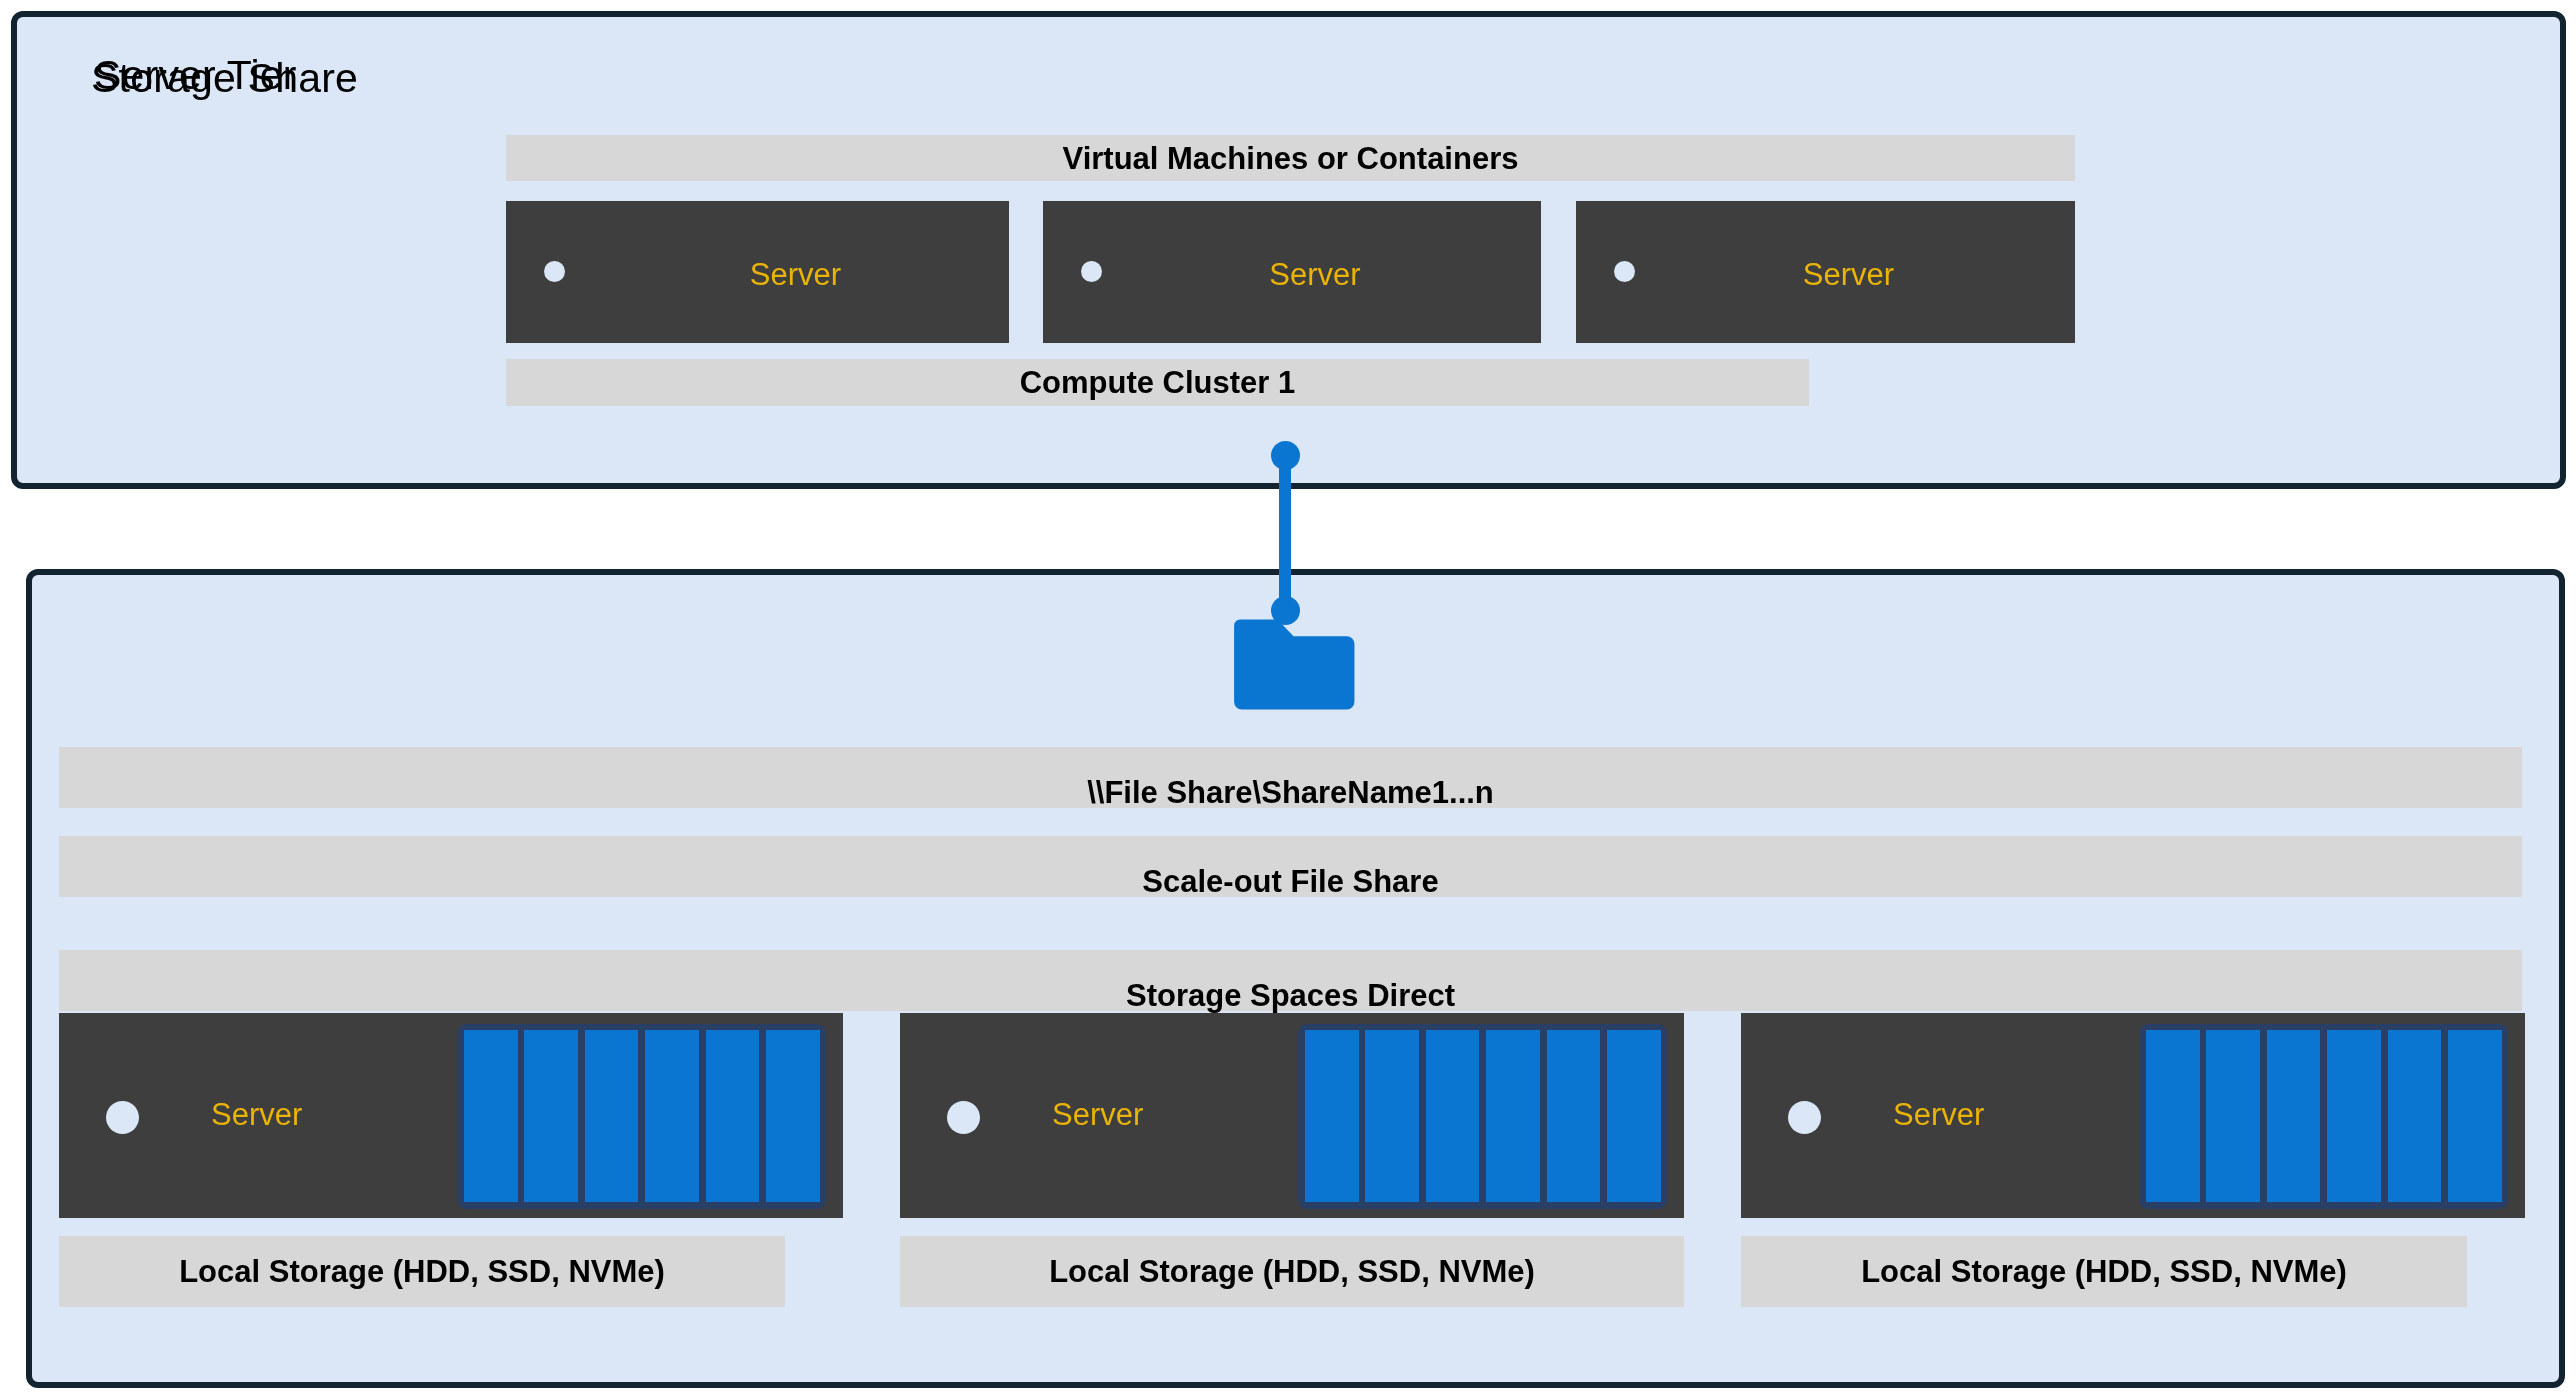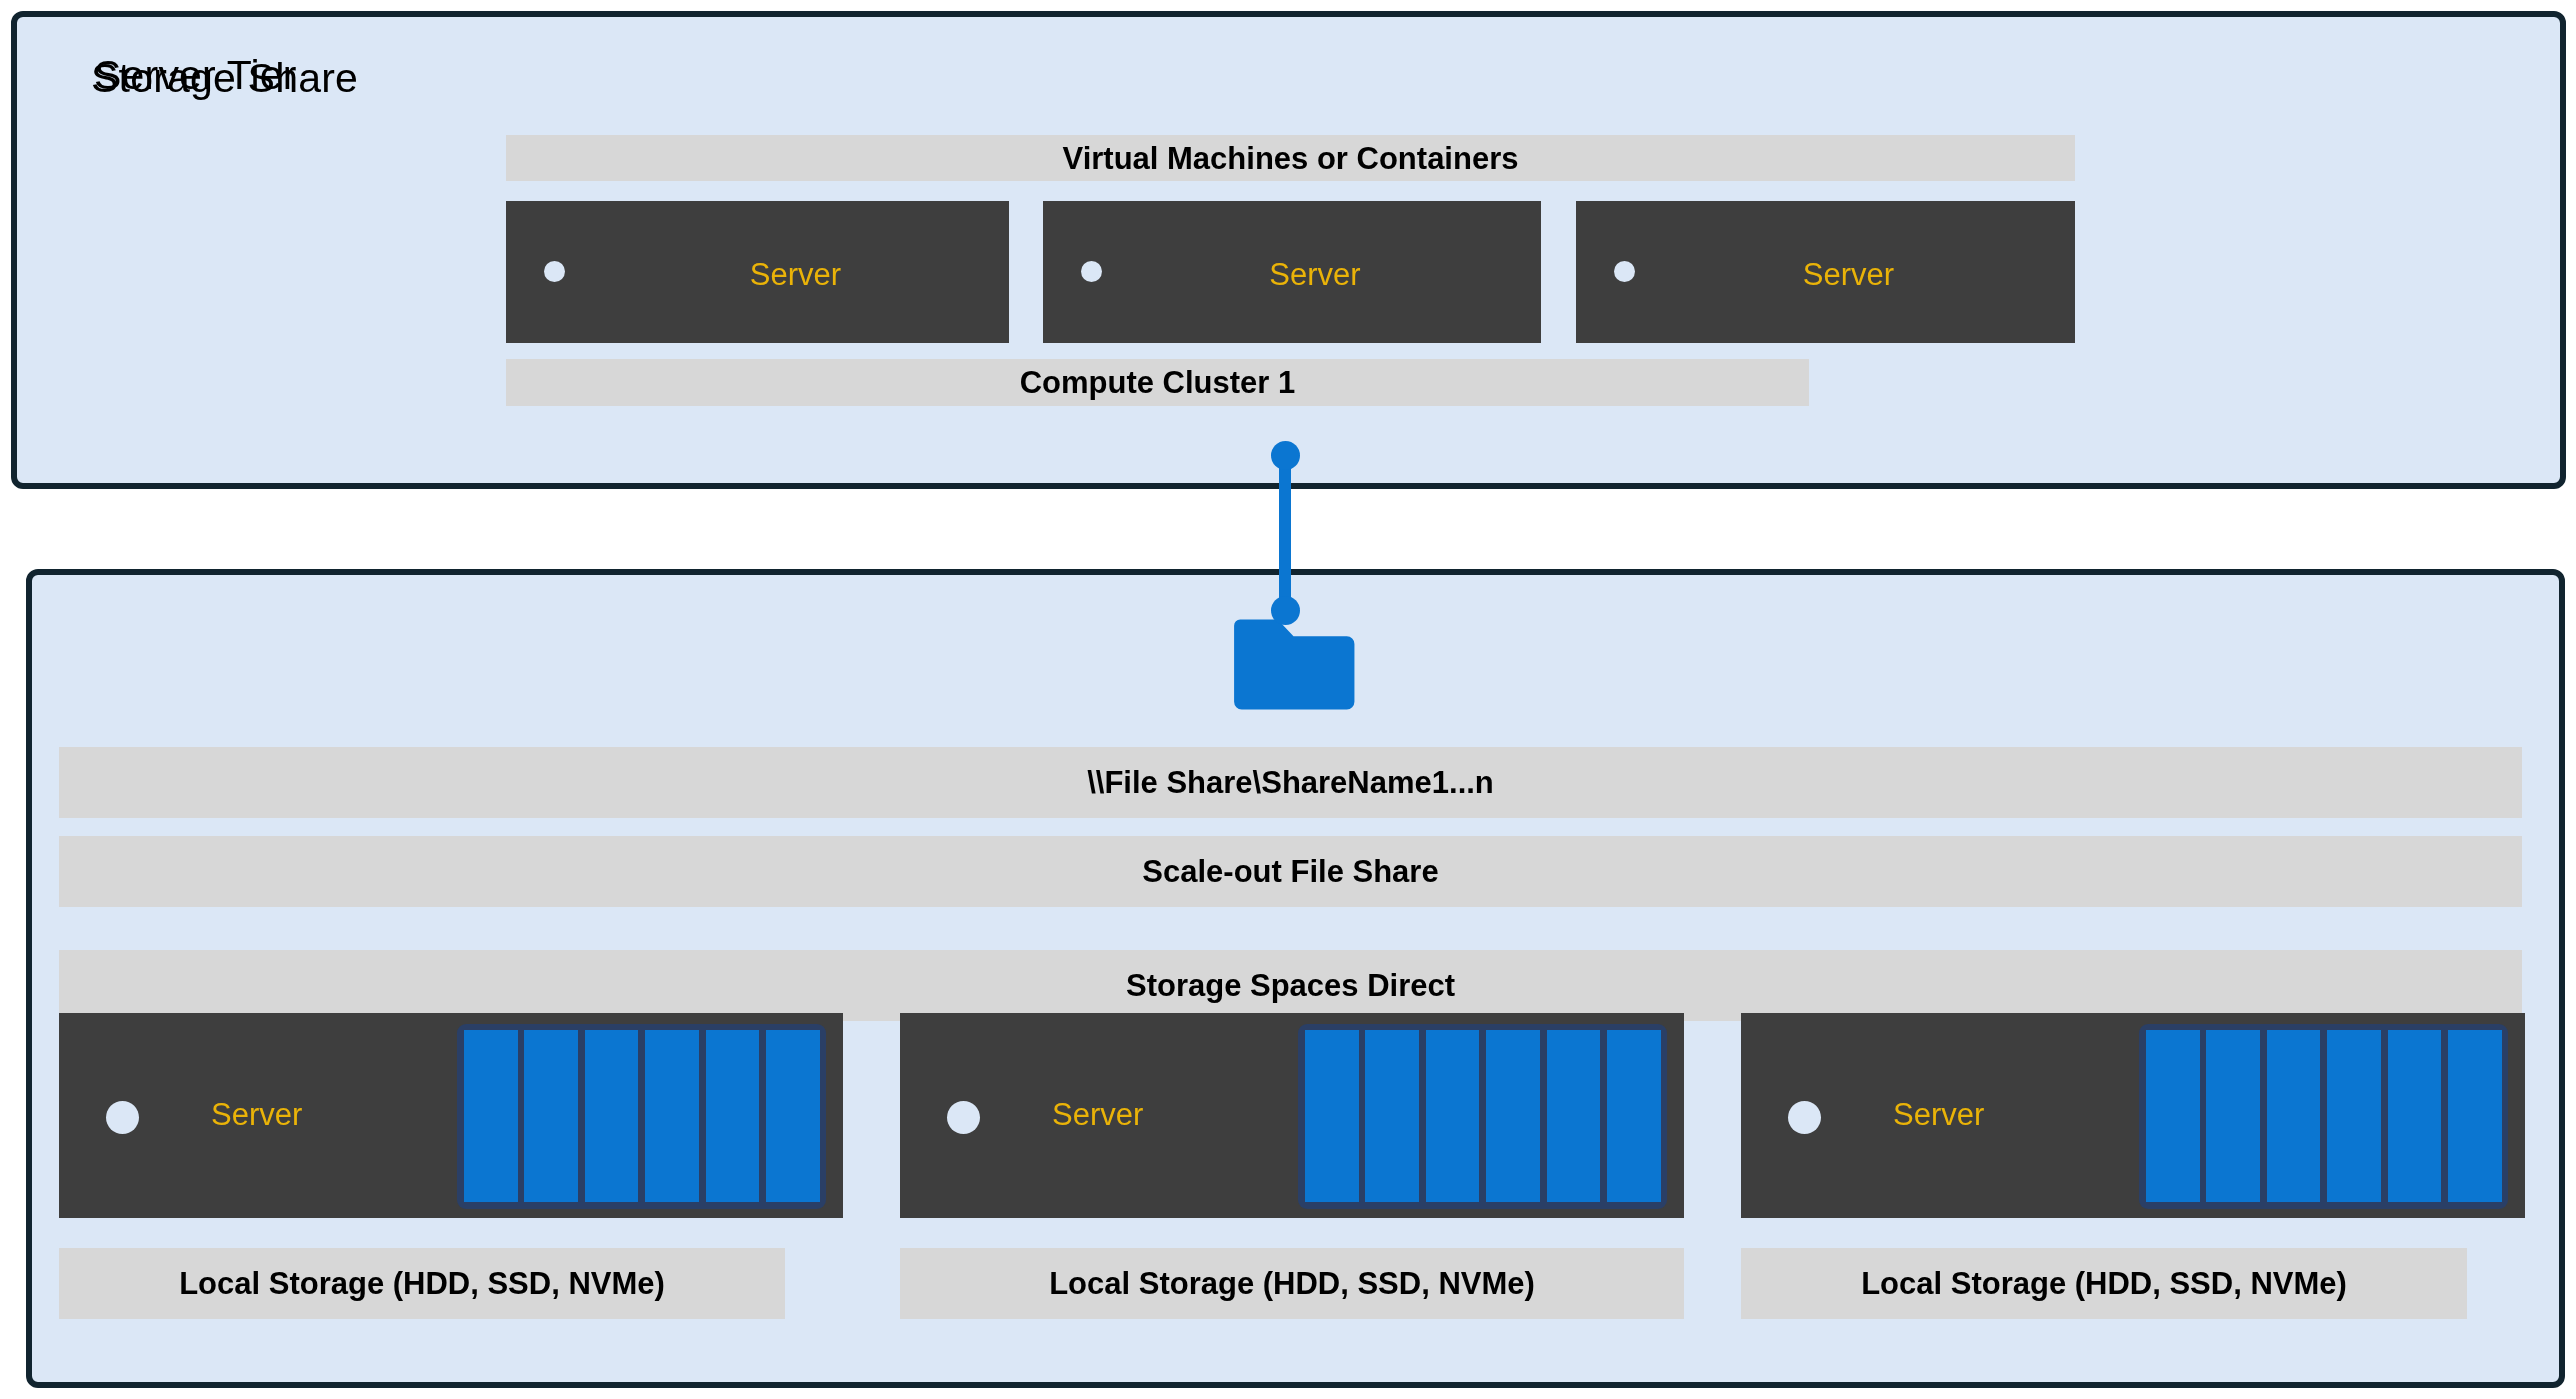--- a/index.html
+++ b/index.html
@@ -148,21 +148,22 @@
     top: 618px;
     width: 131px;
     height: 93px;
     z-index: 3;
   }
 
   
   .storage-band {
     left: 59px;
     width: 2463px;
-    height: 71px;
+    height: 61px;
+    align-items: flex-end;
   }
   #share-band   { top: 747px; }
   #sofs-band    { top: 836px; }
   #s2d-band     { top: 950px; }
 
   .storage-server {
     top: 1013px;
     height: 205px;
   }
   #storage-server-1 { left: 59px;  width: 784px; }
@@ -198,21 +199,20 @@
   #storage-server-3 .disk-array { width: 369px; }
   .disk {
     flex: 1 1 0;
     height: 100%;
     background: #0b76d1;
   }
 
   .local-band {
     top: 1236px;
     height: 71px;
-    margin-top: 12px;
   }
   #local-band-1 { left: 59px;  width: 726px; }
   #local-band-2 { left: 900px; width: 784px; }
   #local-band-3 { left: 1741px; width: 726px; }
 </style>
 </head>
 <body>
 
 <div class="tier" id="compute-tier"></div>
 

